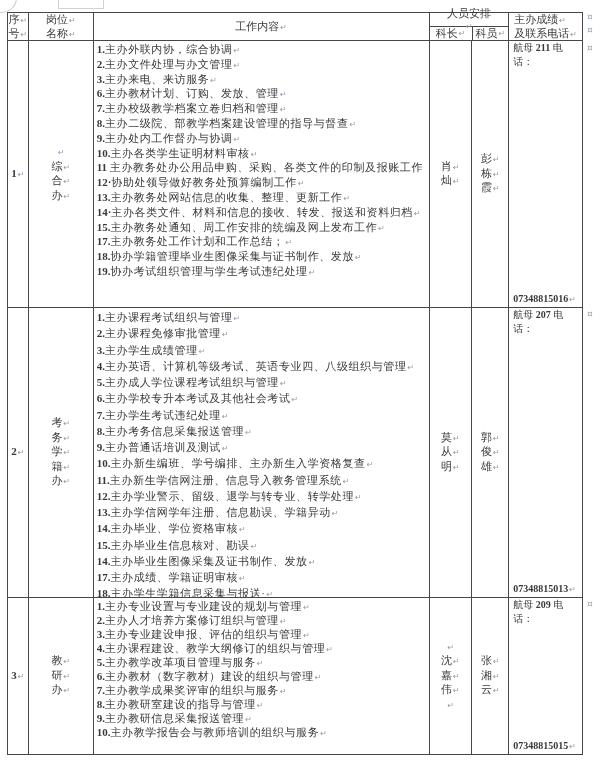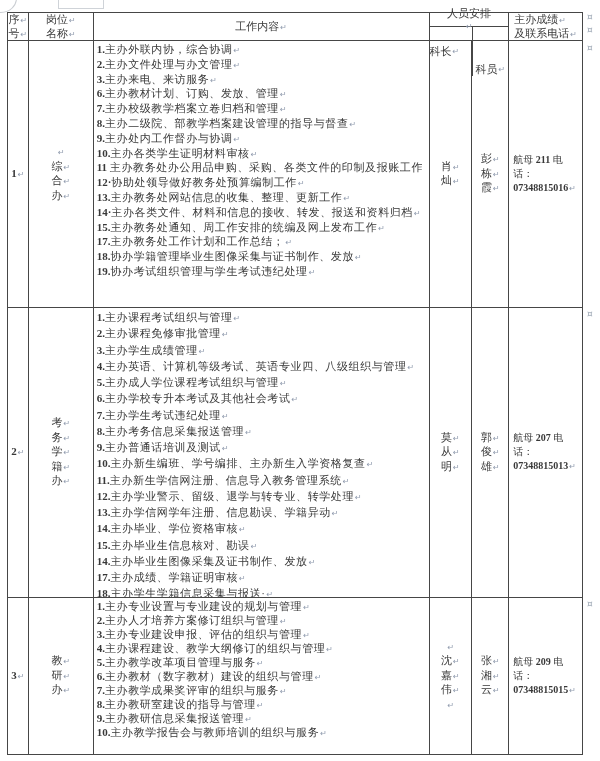--- a/index.html
+++ b/index.html
@@ -13,35 +13,35 @@
   .rect{position:absolute;left:58px;top:-4px;width:44px;height:11px;border:1px solid #cfd3d8;}
   
   .tbl{position:absolute;left:7px;top:12px;width:576px;border:1px solid #464646;box-sizing:border-box;background:#fff;}
   .thead{display:flex;height:28px;border-bottom:1px solid #464646;box-sizing:border-box;font-size:11px;}
   .hc{box-sizing:border-box;border-right:1px solid #464646;display:flex;flex-direction:column;align-items:center;justify-content:center;line-height:13px;}
   .w1{width:21px}.w2{width:65px}.w3{width:337px}.w45{width:80px}.w6{width:73px;border-right:none!important}
   .wc{width:43px}.wk{width:37px}
   .hc.w45{padding:0;align-items:stretch;justify-content:flex-start;}
   .ptop{height:14px;border-bottom:1px solid #464646;box-sizing:border-box;display:flex;align-items:center;justify-content:center;flex-direction:column;}
   .pbot{flex:1;display:flex;}
-  .pb1{width:43px;box-sizing:border-box;border-right:1px solid #464646;display:flex;align-items:center;}
-  .pb2{flex:1;display:flex;align-items:flex-start;justify-content:center;margin-top:36px;}
+  .pb1{width:43px;box-sizing:border-box;border-right:1px solid #464646;display:flex;align-items:center;justify-content:center;}
+  .pb2{flex:1;display:flex;align-items:flex-start;justify-content:center;}
   .hc.w6{align-items:flex-start;padding-left:5px;}
   .row{display:flex;box-sizing:border-box;border-bottom:1px solid #464646;}
   .row:last-child{border-bottom:none;}
   .r1{height:267px}.r2{height:290px}.r3{height:156px}
   .c{box-sizing:border-box;border-right:1px solid #464646;}
   .vcell{display:flex;flex-direction:column;align-items:center;justify-content:center;font-size:11px;line-height:13.5px;}
   .tcell{padding:2px 7px 0 3px;font-size:11px;letter-spacing:0.6px;overflow:hidden;}
   .r1 .tline{line-height:13.8px}
   .r2 .tline{line-height:14.25px}
   .r3 .tline{line-height:12px}
   .tline{white-space:nowrap;overflow:hidden;}
   .tline b{letter-spacing:0;}
-  .ocell{display:flex;flex-direction:column;justify-content:center;padding-left:4px;font-size:10px;line-height:14px;letter-spacing:0;}
+  .ocell{display:flex;flex-direction:column;justify-content:space-between;padding-left:4px;font-size:10px;line-height:14px;letter-spacing:0;}
   .vline{white-space:nowrap;}
   .pc{font-family:"DejaVu Sans",sans-serif;color:#8f9aad;font-size:8px;margin-left:1px;}
   .marker{position:absolute;left:587px;font-family:"DejaVu Sans",sans-serif;color:#97a2b0;font-size:9px;line-height:9px;}
   b{font-weight:bold;}
 </style>
 </head>
 <body>
 
 <div class="page">
   <div class="arc"></div>

